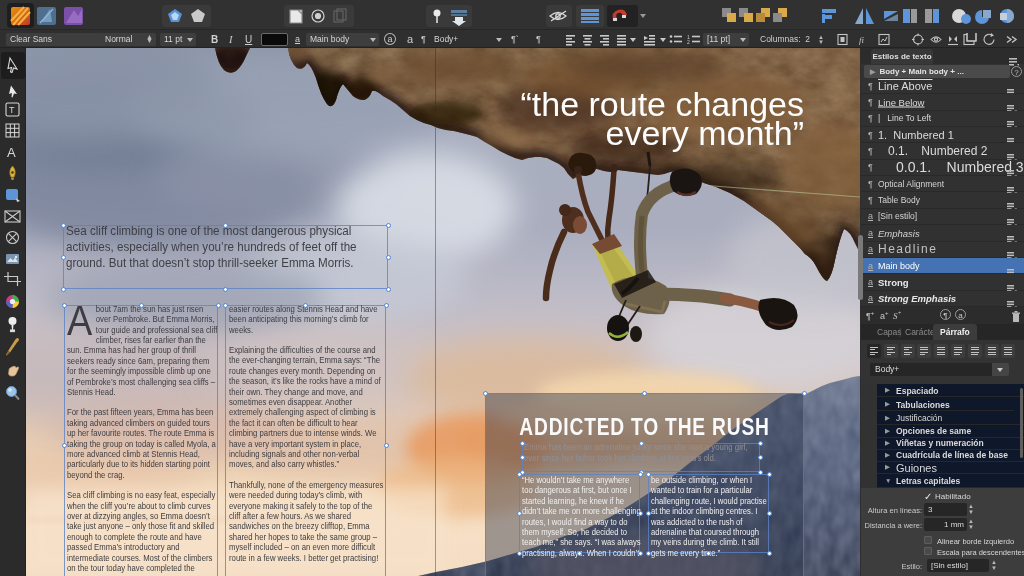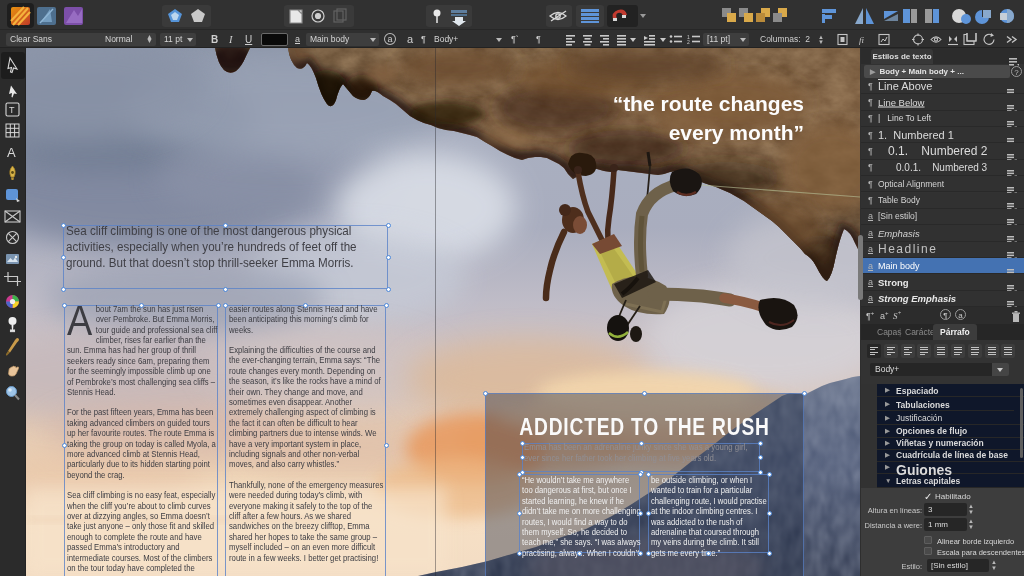--- a/index.html
+++ b/index.html
@@ -459,21 +459,21 @@
   <ellipse cx="610" cy="286" rx="6" ry="8" fill="#1d1812"></ellipse>
 </g>
 </svg>
 
 <div class="abs" style="left:409px; top:0; width:1px; height:528px; background:rgba(40,40,45,0.42);"></div>
 
 
 <div class="abs" style="left:37px; top:177px; width:325px; height:64px; border:1px solid rgba(90,130,200,0.8);"></div>
 <div class="abs" style="left:40px; top:176px; width:320px; transform:scaleX(0.93); transform-origin:0 0; font-size:12.5px; line-height:15.8px; color:#3f3f45; white-space:nowrap;">Sea cliff climbing is one of the most dangerous physical<br>activities, especially when you’re hundreds of feet off the<br>ground. But that doesn’t stop thrill-seeker Emma Morris.</div>
 
-<div class="abs" style="left:423px; top:42px; width:355px; text-align:right; font-size:21px; line-height:28.5px; color:#fdfdfd; font-weight:700; letter-spacing:0px;">“the route changes<br>every month”</div>
+<div class="abs" style="left:423px; top:42px; width:355px; text-align:right; font-size:34px; line-height:28.5px; color:#fdfdfd; font-weight:400; letter-spacing:0px;">“the route changes<br>every month”</div>
 
 <div class="abs" style="left:38px; top:257px; width:154px; height:271px; border:1px solid rgba(90,130,200,0.8); border-bottom:none;"></div>
 <div class="abs" style="left:199px; top:257px; width:161px; height:271px; border:1px solid rgba(90,130,200,0.8); border-bottom:none;"></div>
 <div id="bodyL" class="abs" style="left:41px; top:255.7px; width:172px; transform:scaleX(0.88); transform-origin:0 0; font-size:8.8px; line-height:10.4px; color:#3c3c42;">
   <div style="float:left; font-size:43px; line-height:31px; padding:1px 4px 0 0; color:#3c3c42;">A</div>
   <p>bout 7am the sun has just risen over Pembroke. But Emma Morris, tour guide and professional sea cliff climber, rises far earlier than the sun. Emma has had her group of thrill seekers ready since 6am, preparing them for the seemingly impossible climb up one of Pembroke’s most challenging sea cliffs – Stennis Head.</p>
   <p style="margin-top:10px;">For the past fifteen years, Emma has been taking advanced climbers on guided tours up her favourite routes. The route Emma is taking the group on today is called Myola, a more advanced climb at Stennis Head, particularly due to its hidden starting point beyond the crag.</p>
   <p style="margin-top:10px;">Sea cliff climbing is no easy feat, especially when the cliff you’re about to climb curves over at dizzying angles, so Emma doesn’t take just anyone – only those fit and skilled enough to complete the route and have passed Emma’s introductory and intermediate courses. Most of the climbers on the tour today have completed the</p>
 </div>
 <div id="bodyR" class="abs" style="left:203px; top:255.7px; width:177px; transform:scaleX(0.88); transform-origin:0 0; font-size:8.8px; line-height:10.4px; color:#3c3c42;">
@@ -592,21 +592,21 @@
         <span style="position:absolute; left:27px; top:50%; transform:translateY(-50%); white-space:nowrap; font-size:12px; color:#dcdcdc;">0.1.&nbsp;&nbsp;&nbsp;&nbsp;Numbered 2</span>
         <span style="position:absolute; right:7px; top:4.675000000000001px;"><svg width="10" height="8">
             <rect x="0" y="0" width="7" height="1.5" fill="#bcbcbc"></rect>
             <rect x="0" y="2.6" width="7" height="1.5" fill="#bcbcbc"></rect>
             <rect x="0" y="5.2" width="4.5" height="1.5" fill="#bcbcbc"></rect>
             <path d="M7.3,5.5 l3,0 0,3 z" fill="#bcbcbc"></path>
           </svg></span>
       </div>
       <div style="position:absolute; left:0; top:81.8px; width:163px; height:16.35px; background:#313131; border-bottom:1px solid #292929;">
         <span style="position:absolute; left:7px; top:50%; transform:translateY(-50%); font-size:9px; color:#b4b4b4;">¶</span>
-        <span style="position:absolute; left:35px; top:50%; transform:translateY(-50%); white-space:nowrap; font-size:10px; color:#dcdcdc;">0.0.1.&nbsp;&nbsp;&nbsp;&nbsp;Numbered 3</span>
+        <span style="position:absolute; left:35px; top:50%; transform:translateY(-50%); white-space:nowrap; font-size:14px; color:#dcdcdc;">0.0.1.&nbsp;&nbsp;&nbsp;&nbsp;Numbered 3</span>
         <span style="position:absolute; right:7px; top:4.675000000000001px;"><svg width="10" height="8">
             <rect x="0" y="0" width="7" height="1.5" fill="#bcbcbc"></rect>
             <rect x="0" y="2.6" width="7" height="1.5" fill="#bcbcbc"></rect>
             <rect x="0" y="5.2" width="4.5" height="1.5" fill="#bcbcbc"></rect>
             <path d="M7.3,5.5 l3,0 0,3 z" fill="#bcbcbc"></path>
           </svg></span>
       </div>
       <div style="position:absolute; left:0; top:98.1px; width:163px; height:16.35px; background:#313131; border-bottom:1px solid #292929;">
         <span style="position:absolute; left:7px; top:50%; transform:translateY(-50%); font-size:9px; color:#b4b4b4;">¶</span>
         <span style="position:absolute; left:17px; top:50%; transform:translateY(-50%); white-space:nowrap; font-size:8.5px; color:#d4d4d4;">Optical Alignment</span>
@@ -776,47 +776,47 @@
       <div style="position:absolute; left:0; top:14px; width:137px; height:13px; border-bottom:1px solid #272727;">
         <span style="position:absolute; left:8px; top:2px; font-size:6.5px; color:#9a9a9a;">▶</span>
         <span style="position:absolute; left:19px; top:1.5px; font-size:8.5px; font-weight:bold; color:#dadada;">Tabulaciones</span>
       </div>
       <div style="position:absolute; left:0; top:27.5px; width:163px; height:13px; border-bottom:1px solid #272727;">
         <span style="position:absolute; left:8px; top:2px; font-size:6.5px; color:#9a9a9a;">▶</span>
         <span style="position:absolute; left:19px; top:1.5px; font-size:8.5px; font-weight:normal; color:#dadada;">Justificación</span>
       </div>
       <div style="position:absolute; left:0; top:40.5px; width:163px; height:13px; border-bottom:1px solid #272727;">
         <span style="position:absolute; left:8px; top:2px; font-size:6.5px; color:#9a9a9a;">▶</span>
-        <span style="position:absolute; left:19px; top:1.5px; font-size:8.5px; font-weight:bold; color:#dadada;">Opciones de flujo</span>
+        <span style="position:absolute; left:19px; top:1.5px; font-size:8.5px; font-weight:bold; color:#dadada;">Opciones de same</span>
       </div>
       <div style="position:absolute; left:0; top:52.5px; width:163px; height:13px; border-bottom:1px solid #272727;">
         <span style="position:absolute; left:8px; top:2px; font-size:6.5px; color:#9a9a9a;">▶</span>
         <span style="position:absolute; left:19px; top:1.5px; font-size:8.5px; font-weight:bold; color:#dadada;">Viñetas y numeración</span>
       </div>
       <div style="position:absolute; left:0; top:64.5px; width:163px; height:13px; border-bottom:1px solid #272727;">
         <span style="position:absolute; left:8px; top:2px; font-size:6.5px; color:#9a9a9a;">▶</span>
         <span style="position:absolute; left:19px; top:1.5px; font-size:8.5px; font-weight:bold; color:#dadada;">Cuadrícula de línea de base</span>
       </div>
       <div style="position:absolute; left:0; top:76.5px; width:163px; height:13px; border-bottom:1px solid #272727;">
         <span style="position:absolute; left:8px; top:2px; font-size:6.5px; color:#9a9a9a;">▶</span>
-        <span style="position:absolute; left:19px; top:1.5px; font-size:14px; font-weight:bold; color:#dadada;">Guiones</span>
+        <span style="position:absolute; left:19px; top:1.5px; font-size:11px; font-weight:normal; color:#dadada;">Guiones</span>
       </div>
       <div style="position:absolute; left:0; top:90.5px; width:163px; height:13px; border-bottom:1px solid #272727;">
         <span style="position:absolute; left:8px; top:2px; font-size:6.5px; color:#9a9a9a;">▼</span>
         <span style="position:absolute; left:19px; top:1.5px; font-size:8.5px; font-weight:bold; color:#dadada;">Letras capitales</span>
       </div>
     </div>
   <div class="abs" style="left:0; top:440px; width:163px; height:88px; background:#3d3d3d;">
     <span class="abs" style="left:63px; top:3px; color:#e8e8e8; font-size:10px;">✓</span>
     <span class="abs" style="left:74px; top:4px; white-space:nowrap; color:#d8d8d8; font-size:8px;">Habilitado</span>
     <span class="abs" style="right:102px; top:18px; white-space:nowrap; color:#c9c9c9; font-size:7.5px;">Altura en líneas:</span>
     <div class="abs" style="left:63px; top:15px; width:43px; height:13px; background:#262626; border-radius:2px; color:#dcdcdc; font-size:8px; line-height:13px; padding-left:4px;">3</div>
     <div class="abs" style="left:107px; top:15px; color:#b9b9b9; font-size:6px; line-height:6px;">▲<br>▼</div>
     <span class="abs" style="right:102px; top:33px; white-space:nowrap; color:#c9c9c9; font-size:7.5px;">Distancia a were:</span>
-    <div class="abs" style="left:63px; top:30px; width:43px; height:13px; background:#262626; border-radius:2px; color:#dcdcdc; font-size:8px; line-height:13px; padding-left:4px;">1 mm</div>
+    <div class="abs" style="left:63px; top:30px; width:43px; height:13px; background:#262626; border-radius:2px; color:#dcdcdc; font-size:8px; line-height:13px; padding-left:20px;">1 mm</div>
     <div class="abs" style="left:107px; top:30px; color:#b9b9b9; font-size:6px; line-height:6px;">▲<br>▼</div>
     <div class="abs" style="left:63px; top:48px; width:8px; height:8px; background:#4a4a4a; border:1px solid #5e5e5e; border-radius:1px;"></div>
     <span class="abs" style="left:76px; top:49px; white-space:nowrap; color:#d8d8d8; font-size:7.5px;">Alinear borde izquierdo</span>
     <div class="abs" style="left:63px; top:59px; width:8px; height:8px; background:#4a4a4a; border:1px solid #5e5e5e; border-radius:1px;"></div>
     <span class="abs" style="left:76px; top:60px; white-space:nowrap; color:#d8d8d8; font-size:7.5px;">Escala para descendentes</span>
     <span class="abs" style="right:102px; top:74px; white-space:nowrap; color:#c9c9c9; font-size:7.5px;">Estilo:</span>
     <div class="abs" style="left:66px; top:71px; width:62px; height:13px; background:#262626; border-radius:2px; color:#dcdcdc; font-size:8px; line-height:13px; padding-left:4px;">[Sin estilo]</div>
     <div class="abs" style="left:130px; top:71px; color:#b9b9b9; font-size:6px; line-height:6px;">▲<br>▼</div>
   </div>
   <div class="abs" style="left:159px; top:340px; width:3px; height:70px; background:#5e5e5e; border-radius:2px;"></div>

